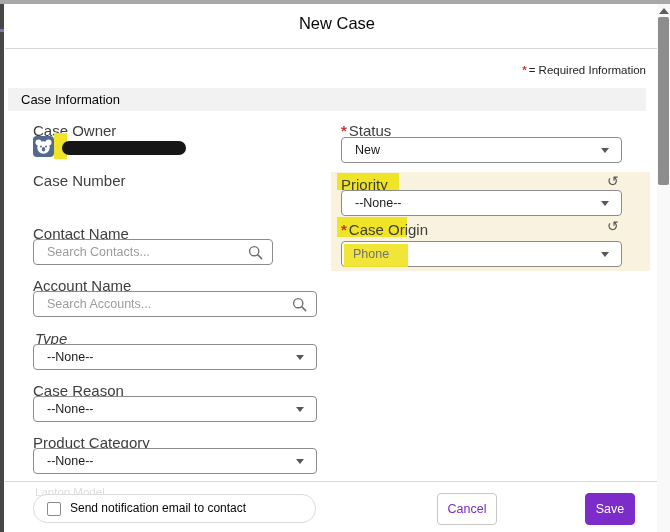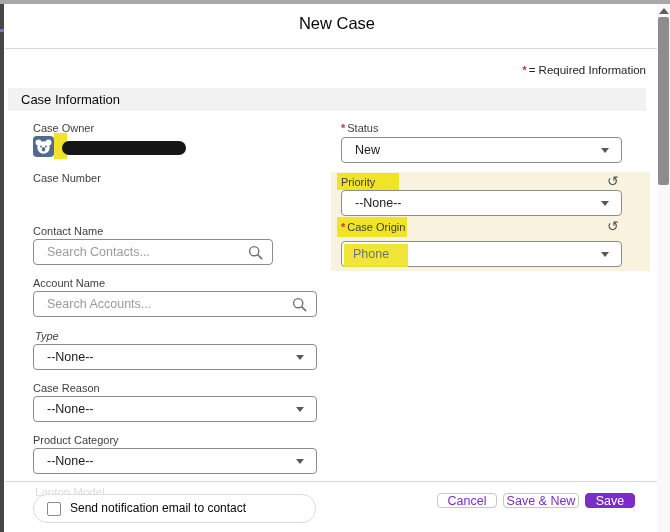--- a/index.html
+++ b/index.html
@@ -28,21 +28,21 @@
     font-size:16.5px; color:#080707;margin-left:6px; }
   .header-divider { left:5px; top:48px; width:652px; height:1px; background:#d9d7d5; }
 
   .req-note { top:64px; left:446px; width:200px; text-align:right;
     font-size:11.5px; color:#232323; }
   .red-star { color:#c23934; font-weight:bold; margin-right:2px; }
 
   .section-bar { left:8px; top:88px; width:638px; height:23px; background:#f3f2f2;
     font-size:13px; color:#080707; line-height:23px; padding-left:13px; }
 
-  .lbl { font-size:11px; color:#3e3e3c; white-space:nowrap; }
+  .lbl { font-size:15px; color:#3e3e3c; white-space:nowrap; }
 
   
   .ctl { background:#fff; border:1px solid #8c8c8c; border-radius:4px; height:26px; }
   .ctl-text { position:absolute; left:13px; top:0; line-height:24px; font-size:12.5px; color:#1b1b1b; }
   .caret { position:absolute; right:12px; top:10px; width:0; height:0;
     border-left:4.5px solid transparent; border-right:4.5px solid transparent;
     border-top:5.5px solid #585858; }
   .search-input { width:100%; height:100%; border:none; outline:none; background:transparent;
     font-family:"Liberation Sans", sans-serif; font-size:12.5px; color:#1b1b1b;
     padding:0 30px 0 13px; }
@@ -66,21 +66,21 @@
 
   
   .footer { left:5px; top:481px; width:652px; height:51px;
     background:rgba(255,255,255,0.82); border-top:1px solid #d8d8d8; z-index:20; }
   .cbx-container { position:absolute; left:28px; top:12px; width:283px; height:29px;
     background:#fff; border:1px solid #dddbda; border-radius:14px; }
   .cbx-box { position:absolute; left:13px; top:7px; width:14px; height:14px;
     background:#fff; border:1px solid #8b8b8b; border-radius:2px; cursor:pointer; }
   .cbx-label { position:absolute; left:36px; top:0; line-height:27px; font-size:12px; color:#080707; }
 
-  .btn { position:absolute; top:11px; height:15px; border:1px solid #c9c7c5; border-radius:4px;
+  .btn { position:absolute; top:11px; height:32px; border:1px solid #c9c7c5; border-radius:4px;
     background:#fff; color:#7b2cc9; font-size:12.5px; font-family:"Liberation Sans", sans-serif;
     cursor:pointer; padding:0; }
   .btn-cancel { left:432px; width:60px; }
   .btn-save-new { left:498px; width:76px; }
   .btn-save { left:580px; width:50px; background:#7b2cc9; border-color:#7b2cc9; color:#fff; }
 </style>
 </head>
 <body>
 
 <div class="abs top-strip"></div>
@@ -178,19 +178,18 @@
 </div>
 <div class="abs phone-swipe"></div>
 <div class="abs phone-text">Phone</div>
 
 <div class="abs footer">
   <div class="cbx-container">
     <span class="cbx-box"></span>
     <span class="cbx-label">Send notification email to contact</span>
   </div>
   <button class="btn btn-cancel">Cancel</button>
-  <button class="btn btn-save-new">Save &amp; New</button>
   <button class="btn btn-save">Save</button>
 </div>
 
 <div class="abs scrollbar"></div>
 <div class="abs scroll-up-arrow"></div>
 <div class="abs scroll-thumb"></div>
 
 </body></html>

